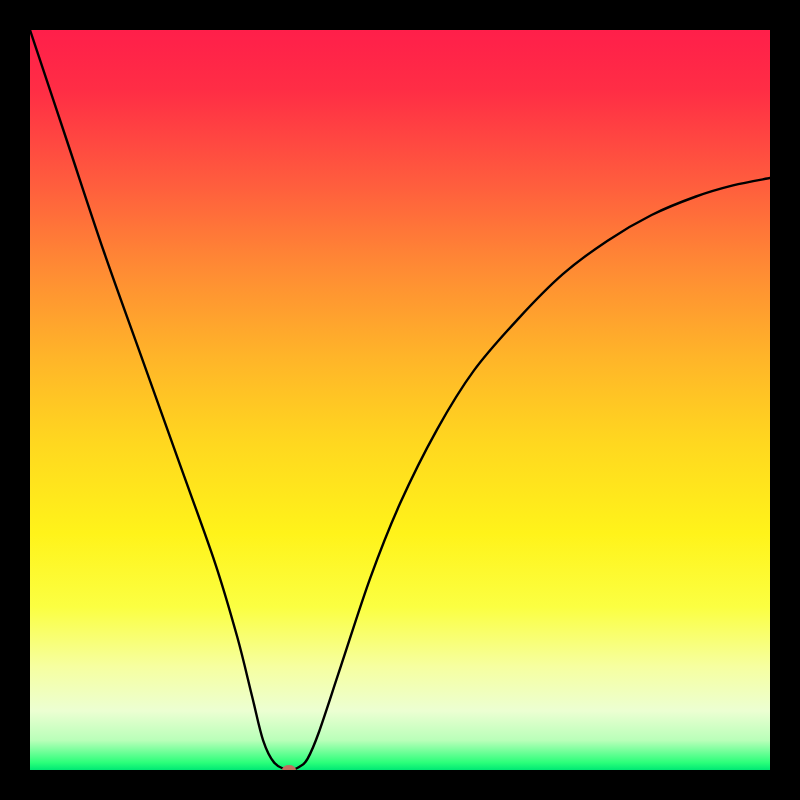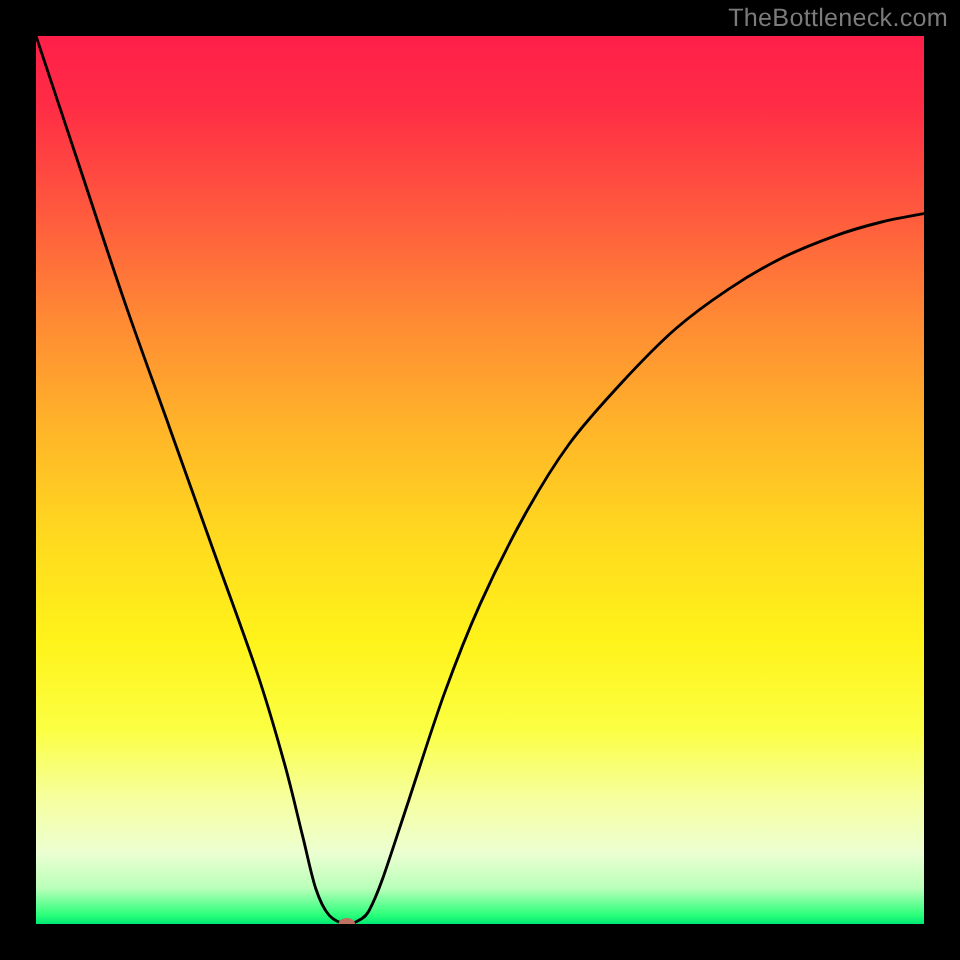--- a/index.html
+++ b/index.html
@@ -63,21 +63,20 @@
     font-size: 21px;
     font-weight: 500;
     letter-spacing: 0.2px;
     user-select: none;
   }
 </style>
 </head>
 <body>
 
 <div class="frame">
-  <div class="watermark">TheBottleneck.com</div>
   <div class="plot-area">
     <div class="gradient"></div>
     <svg class="curve" viewBox="0 0 740 740" preserveAspectRatio="none">
       <path id="curve-path" fill="none" stroke="#000000" stroke-width="2.4" stroke-linecap="round" stroke-linejoin="round" d="M 0 0 C 6.166666666666667 18.5, 24.666666666666664 74, 37 111 C 49.333333333333336 148, 61.666666666666664 186.23333333333335, 74 222 C 86.33333333333333 257.76666666666665, 98.66666666666667 291.0666666666666, 111 325.59999999999997 C 123.33333333333333 360.1333333333333, 135.66666666666666 394.66666666666663, 148 429.2 C 160.33333333333334 463.73333333333335, 175.13333333333333 503.19999999999993, 185 532.8 C 194.86666666666667 562.4, 201.03333333333336 584.5999999999999, 207.20000000000002 606.8 C 213.36666666666667 629, 217.68333333333334 648.7333333333333, 222 666 C 226.31666666666666 683.2666666666667, 229.39999999999998 699.3, 233.1 710.4 C 236.8 721.5, 239.88333333333335 727.6666666666667, 244.20000000000002 732.6 C 248.51666666666668 737.5333333333333, 254.68333333333334 739.3833333333333, 259 740 C 263.31666666666666 740.6166666666667, 267.01666666666665 738.15, 270.09999999999997 736.3 C 273.1833333333333 734.4499999999999, 274.41666666666663 734.4499999999999, 277.5 728.9 C 280.58333333333337 723.35, 283.05 718.4166666666666, 288.6 703 C 294.15000000000003 687.5833333333334, 302.1666666666667 662.3, 310.8 636.4 C 319.43333333333334 610.5, 330.53333333333336 574.7333333333333, 340.40000000000003 547.6 C 350.2666666666667 520.4666666666667, 358.9 498.2666666666667, 370 473.6 C 381.1 448.93333333333334, 394.66666666666674 421.79999999999995, 407.00000000000006 399.59999999999997 C 419.33333333333337 377.4, 430.43333333333334 358.9, 444 340.4 C 457.56666666666666 321.9, 473.6 304.6333333333333, 488.40000000000003 288.6 C 503.20000000000005 272.5666666666667, 518 257.15, 532.8 244.2 C 547.5999999999999 231.24999999999997, 562.4000000000001 220.76666666666665, 577.2 210.89999999999998 C 592 201.0333333333333, 606.8000000000001 192.4, 621.6 185 C 636.4 177.6, 652.4333333333334 171.43333333333334, 666 166.5 C 679.5666666666666 161.56666666666666, 690.6666666666666 158.48333333333332, 703 155.39999999999998 C 715.3333333333334 152.31666666666663, 733.8333333333334 149.23333333333332, 740 148"></path>
       <ellipse id="marker-dot" rx="7" ry="5" cx="259" cy="740" fill="#c07060"></ellipse>
     </svg>
   </div>
 </div>
 
 </body></html>

